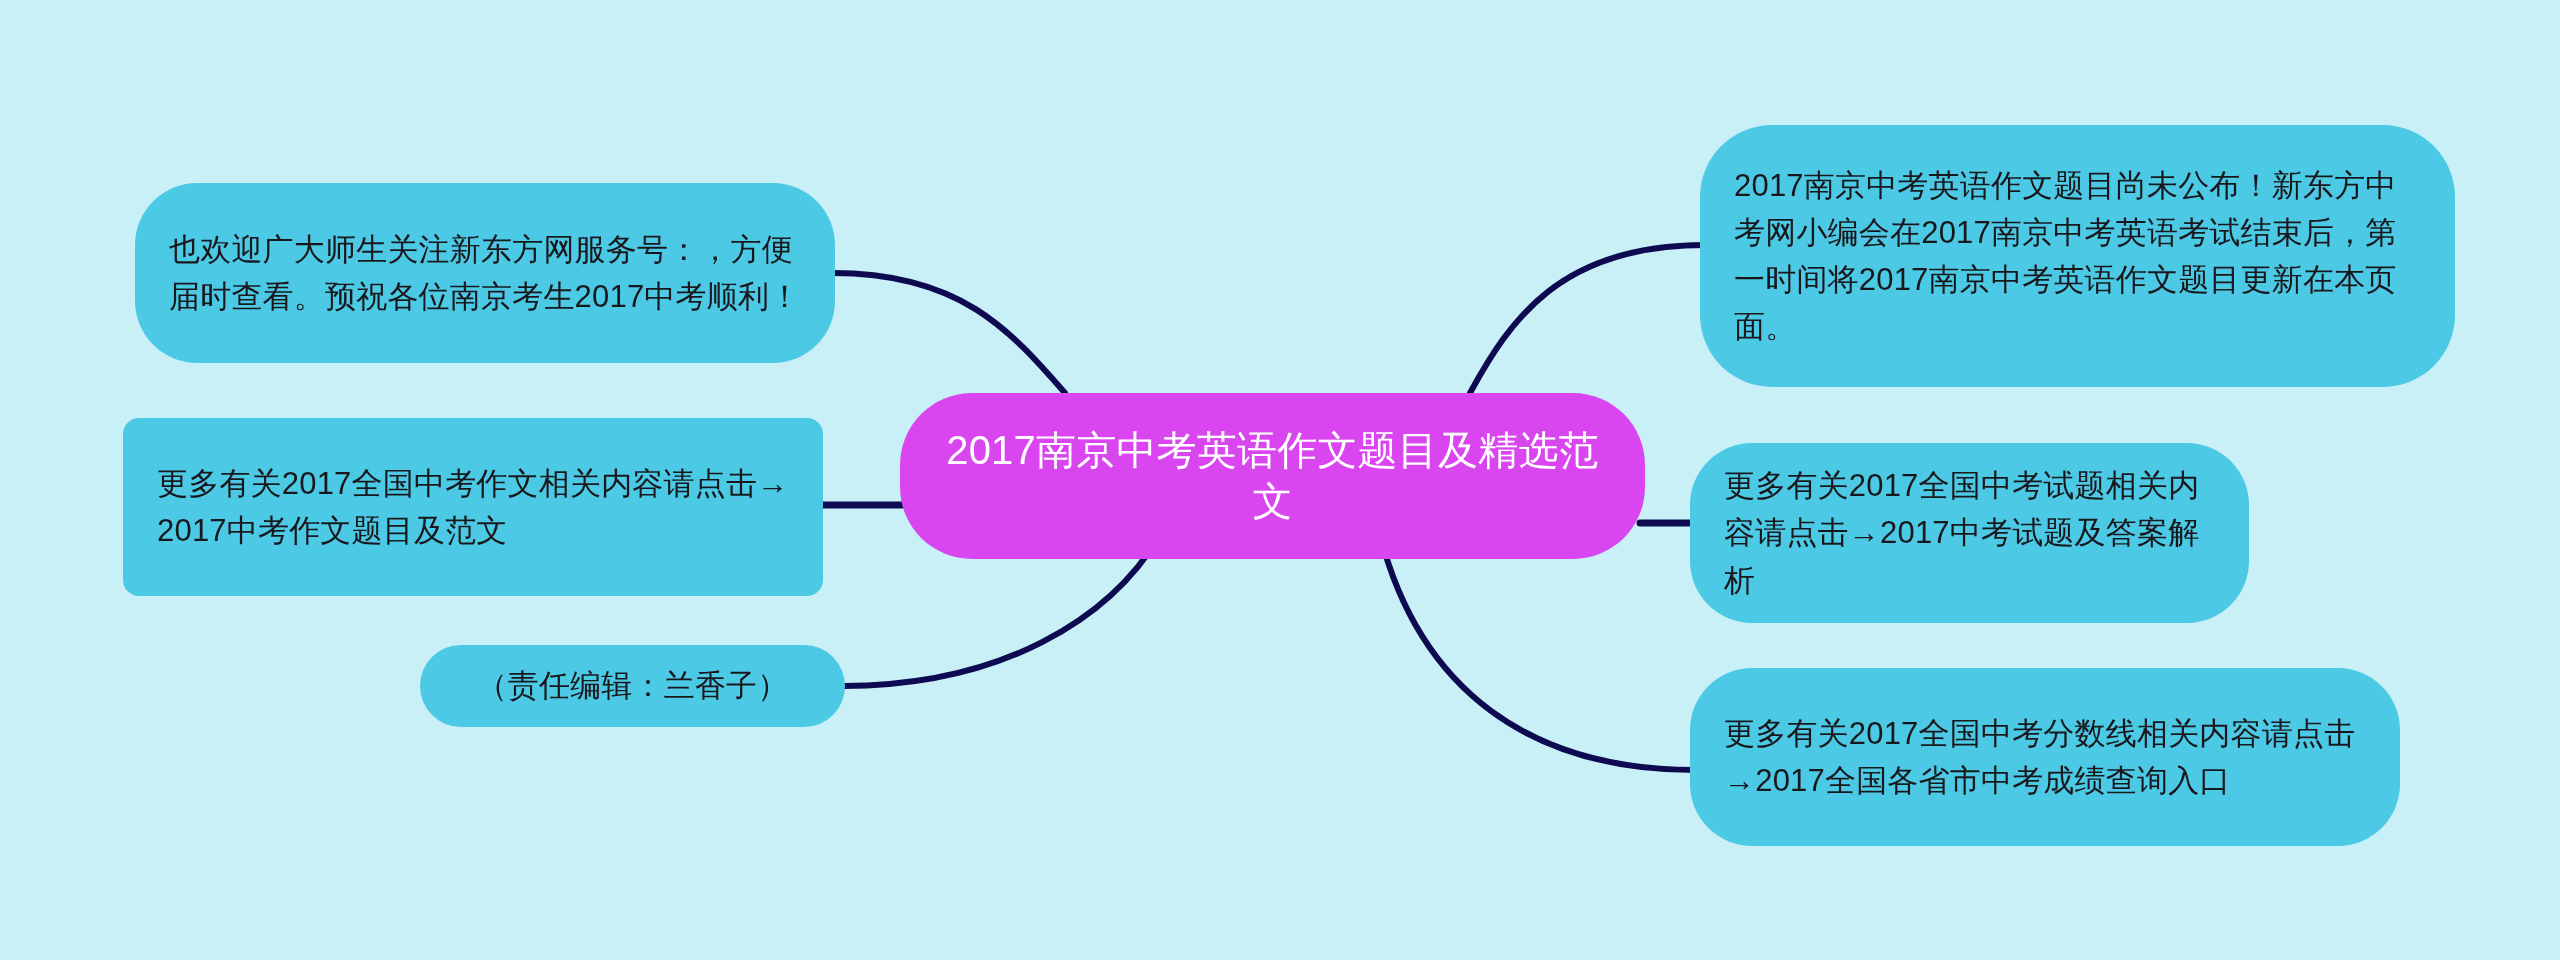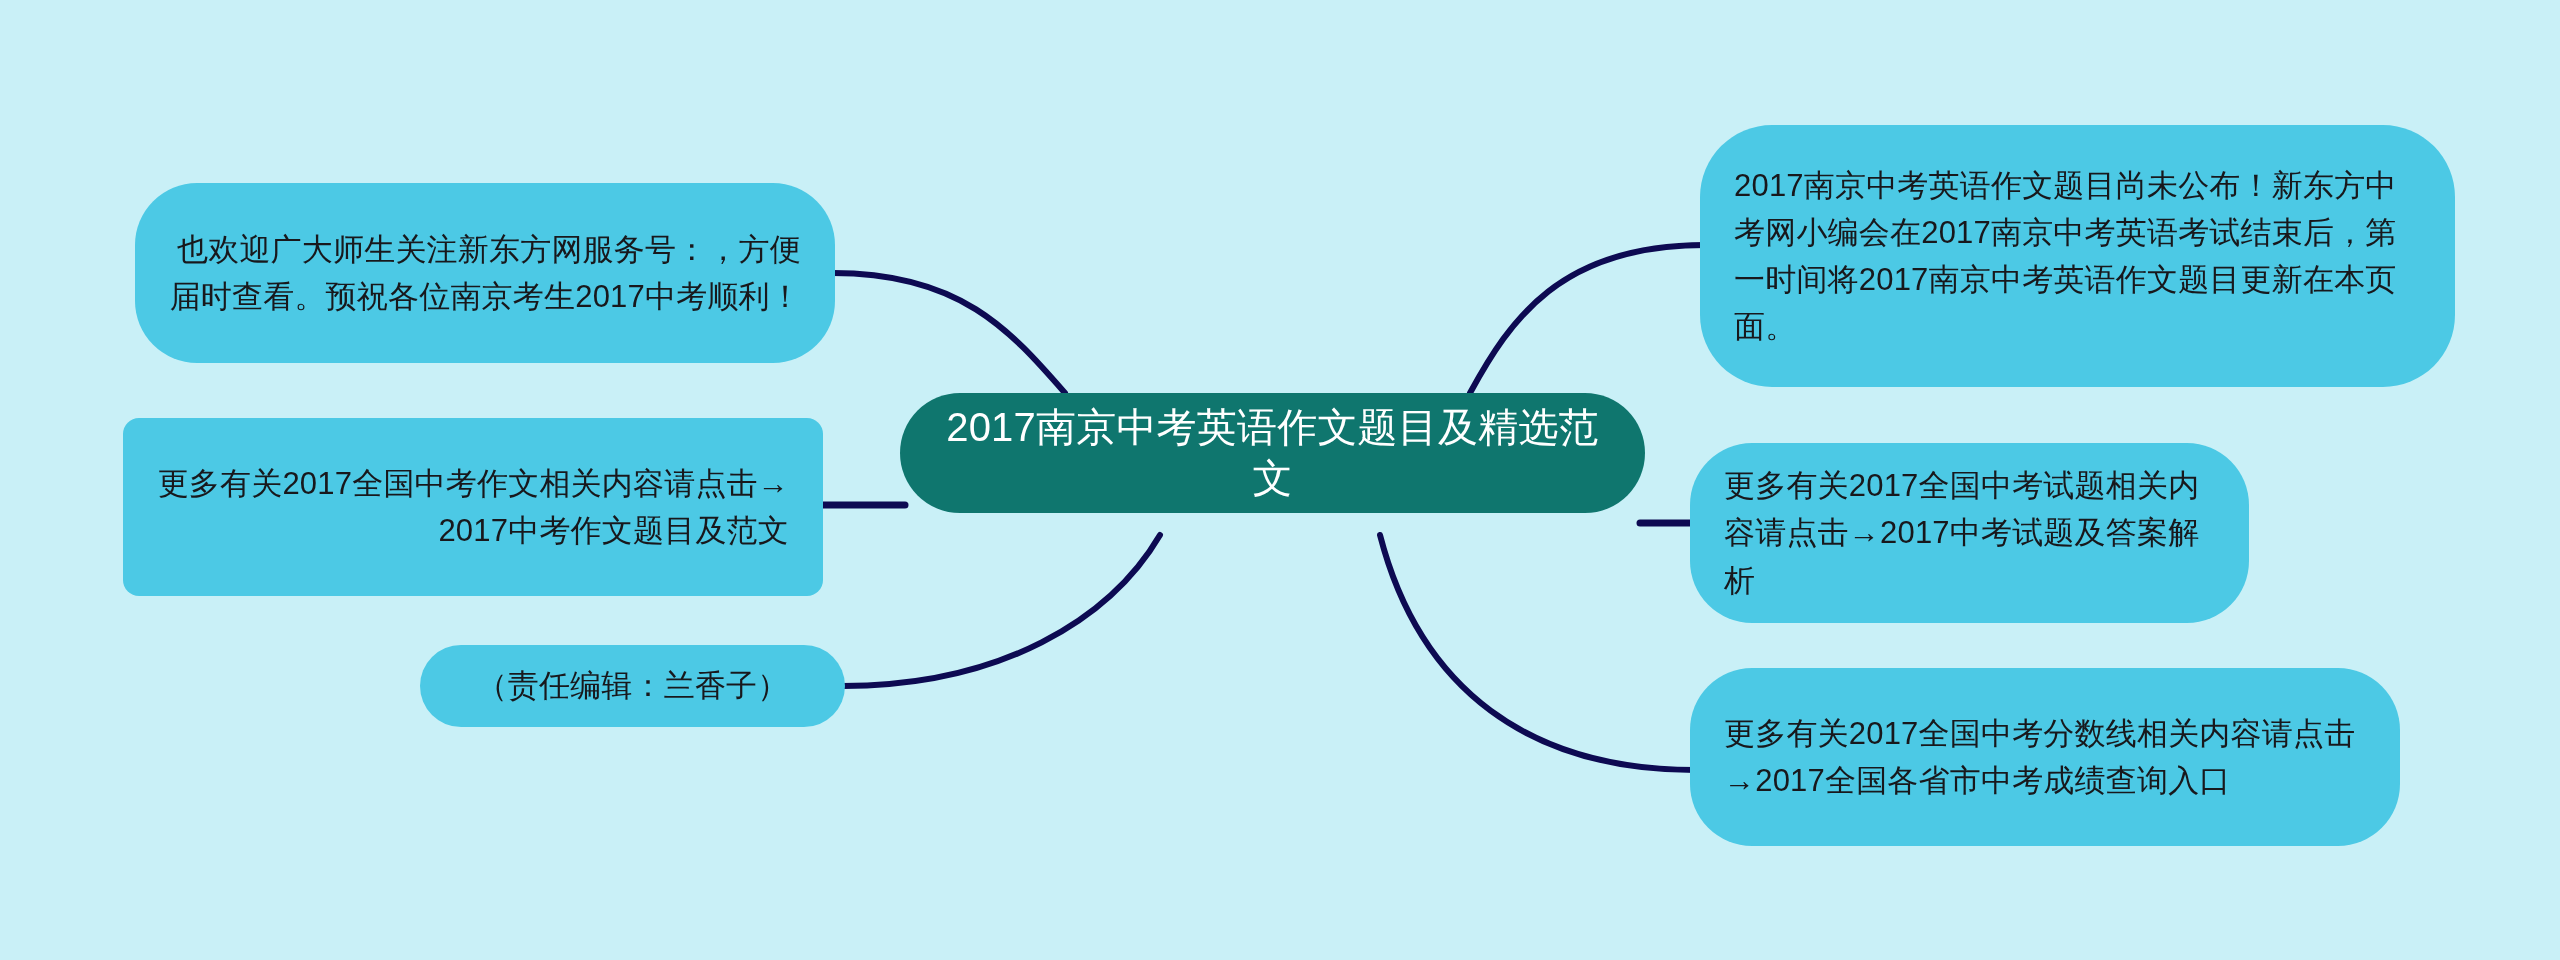--- a/index.html
+++ b/index.html
@@ -38,21 +38,21 @@
   }
   .node-text {
     display: block;
     width: 100%;
     line-height: 1.52;
     font-size: 31px;
     letter-spacing: 0.2px;
     white-space: pre-wrap;
     word-break: break-all;
   }
-  .branch-left .node-text { text-align: right; }
+  .branch-left .node-text { text-align: left; }
   .branch-right .node-text { text-align: left; }
 
   
   #node-left-top {
     left: 135px;  top: 183px;  width: 700px;  height: 180px;
     border-radius: 62px;
   }
   #node-left-mid {
     left: 123px;  top: 418px;  width: 700px;  height: 178px;
     border-radius: 16px;
@@ -73,22 +73,22 @@
     left: 1690px; top: 443px;  width: 559px;  height: 180px;
     border-radius: 62px;
   }
   #node-right-bottom {
     left: 1690px; top: 668px;  width: 710px;  height: 178px;
     border-radius: 62px;
   }
 
   
   #node-center {
-    left: 900px;  top: 393px;  width: 745px;  height: 120px;
-    background: #0f766e;
+    left: 900px;  top: 393px;  width: 745px;  height: 166px;
+    background: #d946ef;
     color: #ffffff;
     border-radius: 72px;
     justify-content: center;
     padding: 14px 40px;
   }
   #node-center .node-text {
     text-align: center;
     font-size: 40px;
     line-height: 1.28;
   }

